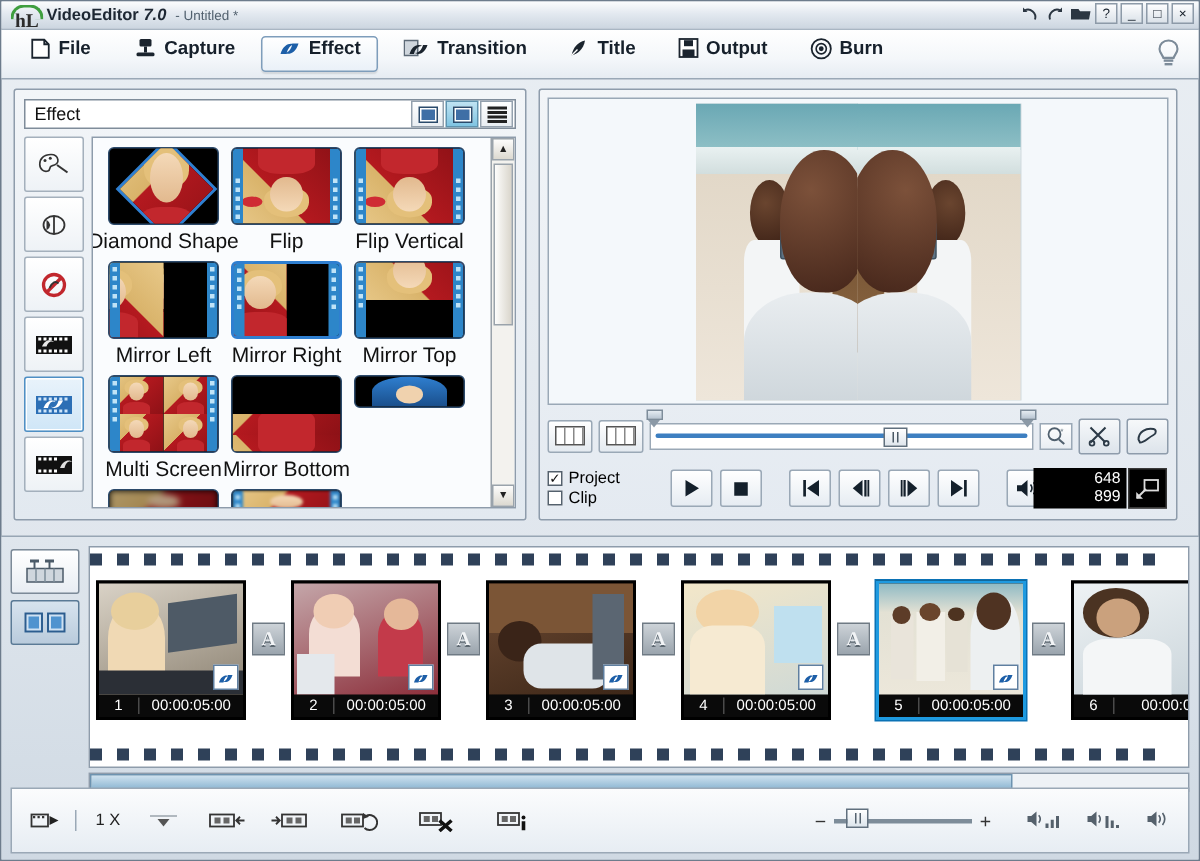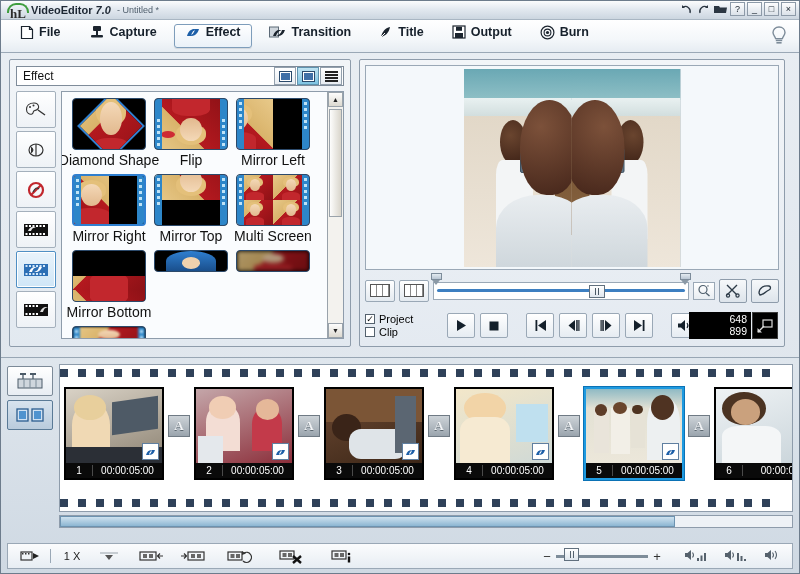--- a/index.html
+++ b/index.html
@@ -283,21 +283,21 @@
     text-shadow:0 1px 0 #5b666f;
   }
   .hscroll{
     height:13px;margin-top:3px;border:1px solid #8e9cab;background:#eef2f6;
     box-sizing:border-box;position:relative;
   }
   .hthumb{position:absolute;left:0;top:0;bottom:0;width:84%;
     background:linear-gradient(180deg,#cfe2ef,#8cb6d2);border:1px solid #6d93b0;box-sizing:border-box;}
 
   .bottombar{
-    position:absolute;left:6px;right:6px;bottom:4px;height:26px;
+    position:absolute;left:6px;right:6px;bottom:4px;height:44px;
     background:linear-gradient(180deg,#fbfcfd,#e7edf3);
     border:1px solid #9aa8b6;box-sizing:border-box;
     display:flex;align-items:center;padding:0 8px;
   }
   .bb-item{display:flex;align-items:center;justify-content:center;height:20px;min-width:22px;padding:0 3px;}
   .bb-sep{width:1px;height:14px;background:#9aa8b6;margin:0 6px;}
   .bb-x{font-size:11px;color:#222;margin-left:2px;}
   .zoomslider{display:flex;align-items:center;gap:4px;margin-left:auto;}
   .zs-track{width:92px;height:3px;background:#7d8c99;position:relative;}
   .zs-thumb{position:absolute;left:8px;top:-7px;width:15px;height:13px;
@@ -582,20 +582,46 @@
                       <i></i>
                       <i></i>
                       <i></i>
                     </div>
                 </div>
               </div>
               <div class="fxlabel">Flip</div>
             </div>
 
 
+            <div class="fx">
+              <div class="fxthumb">
+                <div class="mockphoto" style="transform:scaleY(-1);">
+                  <div class="mp-bg"></div>
+                    <div class="mp-hair"></div>
+                    <div class="mp-face"></div>
+                    <div class="mp-body"></div>
+                    <div class="mp-lips"></div>
+                  <div class="mp-film">
+                      <i></i>
+                      <i></i>
+                      <i></i>
+                      <i></i>
+                      <i></i>
+                    </div>
+                    <div class="mp-film r">
+                      <i></i>
+                      <i></i>
+                      <i></i>
+                      <i></i>
+                      <i></i>
+                    </div>
+                </div>
+              </div>
+              <div class="fxlabel">Flip Vertical</div>
+            </div>
 
             <div class="fx">
               <div class="fxthumb">
                 <div style="position:absolute;inset:0;overflow:hidden;">
                   <div style="position:absolute;left:0;top:0;width:50%;height:100%;overflow:hidden;">
                     <div class="mockphoto" style="width:200%;">
                         <div class="mp-bg"></div>
                         <div class="mp-hair"></div>
                         <div class="mp-face"></div>
                         <div class="mp-body"></div>

